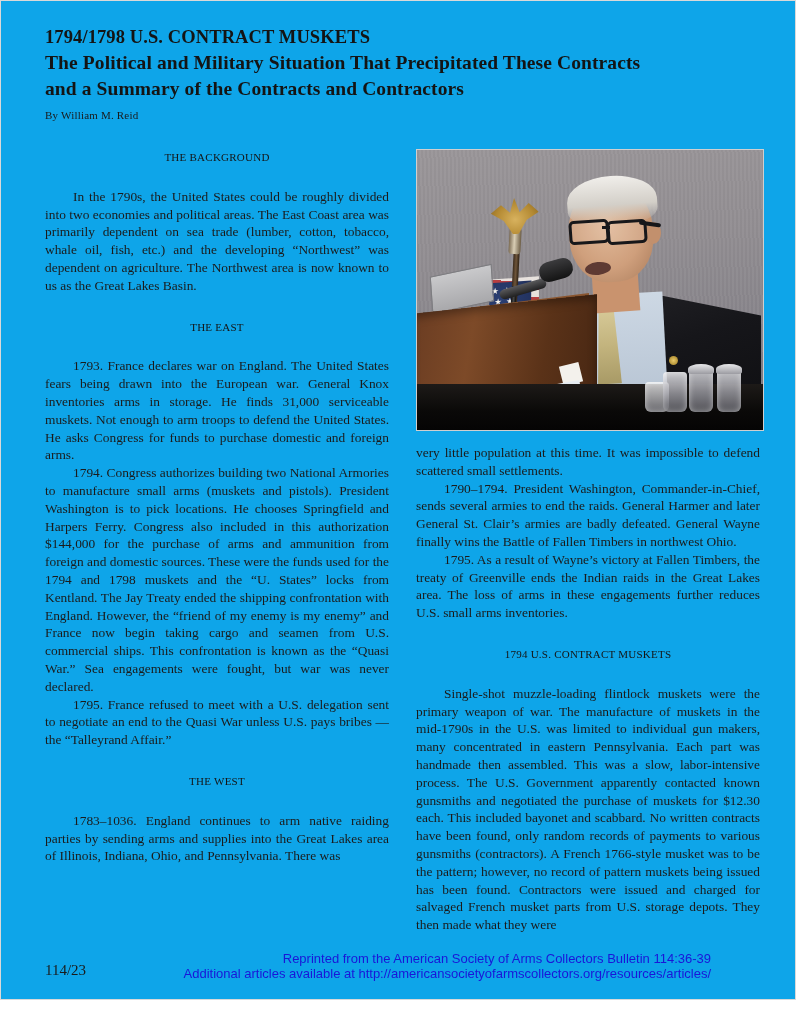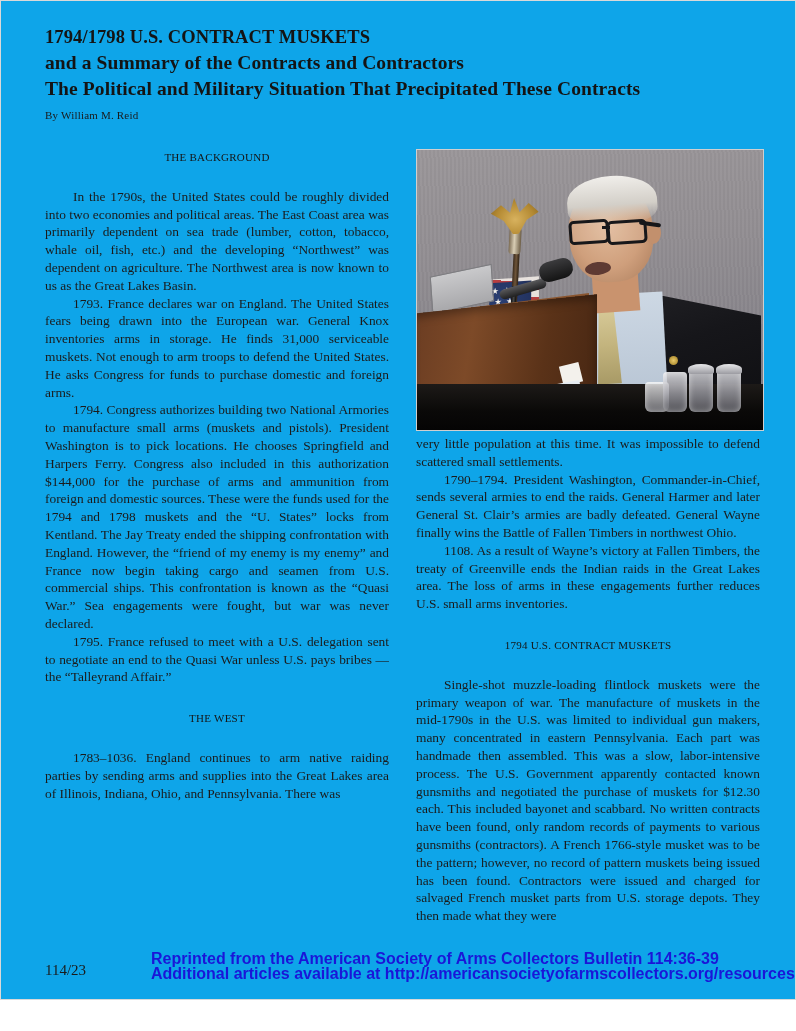--- a/index.html
+++ b/index.html
@@ -253,21 +253,21 @@
   
   .col {
     position: absolute;
     width: 344px;
     font-size: 13.4px;
     line-height: 17.8px;
     text-align: justify;
     color: #1b1b1b;
   }
   .col-left  { left: 44px;  top: 148px; }
-  .col-right { left: 415px; top: 434px; }
+  .col-right { left: 415px; top: 443px; }
 
   .section-head {
     text-align: center;
     font-size: 11px;
     letter-spacing: 0.25px;
     margin: 0 0 21px 0;
     color: #151515;
   }
   .section-head.spaced-top { margin-top: 24px; }
 
@@ -288,35 +288,35 @@
     color: #1a1a1a;
   }
   .reprint {
     position: absolute;
     left: 150px;
     bottom: 18px;
     width: 560px;
     text-align: right;
     color: #1a16d8;
     font-family: "Liberation Sans", "DejaVu Sans", sans-serif;
-    font-weight: bold;
-    font-size: 16px;
+    font-weight: normal;
+    font-size: 13px;
     line-height: 14.5px;
   }
   .reprint div { white-space: nowrap; }
 </style>
 </head>
 <body>
 
 <div id="page">
 
   <div class="title-block">
     <div class="title-line title-line-1">1794/1798 U.S. CONTRACT MUSKETS</div>
+    <div class="title-line title-line-2">The Political and Military Situation That Precipitated These Contracts</div>
     <div class="title-line title-line-3">and a Summary of the Contracts and Contractors</div>
-    <div class="title-line title-line-2">The Political and Military Situation That Precipitated These Contracts</div>
   </div>
 
   <div class="byline">By William M. Reid</div>
 
   <div class="photo-frame">
     <div class="photo-inner">
       <div class="ph-wall"></div>
       <div class="ph-flag"></div>
       <div class="ph-flag-union"></div>
       <div class="ph-pole"></div>
@@ -351,31 +351,32 @@
       <div class="ph-glass g2"></div>
       <div class="ph-glass g3"></div>
       <div class="ph-glass-lid l1"></div>
       <div class="ph-glass-lid l2"></div>
     </div>
   </div>
 
   <div class="col col-left">
     <div class="section-head">THE BACKGROUND</div>
     <p class="para">In the 1790s, the United States could be roughly divided into two economies and political areas. The East Coast area was primarily dependent on sea trade (lumber, cotton, tobacco, whale oil, fish, etc.) and the developing “Northwest” was dependent on agriculture. The Northwest area is now known to us as the Great Lakes Basin.</p>
+    <div class="section-head spaced-top">THE EAST</div>
     <p class="para">1793. France declares war on England. The United States fears being drawn into the European war. General Knox inventories arms in storage. He finds 31,000 serviceable muskets. Not enough to arm troops to defend the United States. He asks Congress for funds to purchase domestic and foreign arms.</p>
     <p class="para">1794. Congress authorizes building two National Armories to manufacture small arms (muskets and pistols). President Washington is to pick locations. He chooses Springfield and Harpers Ferry. Congress also included in this authorization $144,000 for the purchase of arms and ammunition from foreign and domestic sources. These were the funds used for the 1794 and 1798 muskets and the “U. States” locks from Kentland. The Jay Treaty ended the shipping confrontation with England. However, the “friend of my enemy is my enemy” and France now begin taking cargo and seamen from U.S. commercial ships. This confrontation is known as the “Quasi War.” Sea engagements were fought, but war was never declared.</p>
     <p class="para">1795. France refused to meet with a U.S. delegation sent to negotiate an end to the Quasi War unless U.S. pays bribes — the “Talleyrand Affair.”</p>
     <div class="section-head spaced-top">THE WEST</div>
     <p class="para">1783–1036. England continues to arm native raiding parties by sending arms and supplies into the Great Lakes area of Illinois, Indiana, Ohio, and Pennsylvania. There was</p>
   </div>
 
   <div class="col col-right">
     <p class="para" style="text-indent:0">very little population at this time. It was impossible to defend scattered small settlements.</p>
     <p class="para">1790–1794. President Washington, Commander-in-Chief, sends several armies to end the raids. General Harmer and later General St. Clair’s armies are badly defeated. General Wayne finally wins the Battle of Fallen Timbers in northwest Ohio.</p>
-    <p class="para">1108. As a result of Wayne’s victory at Fallen Timbers, the treaty of Greenville ends the Indian raids in the Great Lakes area. The loss of arms in these engagements further reduces U.S. small arms inventories.</p>
+    <p class="para">1795. As a result of Wayne’s victory at Fallen Timbers, the treaty of Greenville ends the Indian raids in the Great Lakes area. The loss of arms in these engagements further reduces U.S. small arms inventories.</p>
     <div class="section-head spaced-top">1794 U.S. CONTRACT MUSKETS</div>
     <p class="para">Single-shot muzzle-loading flintlock muskets were the primary weapon of war. The manufacture of muskets in the mid-1790s in the U.S. was limited to individual gun makers, many concentrated in eastern Pennsylvania. Each part was handmade then assembled. This was a slow, labor-intensive process. The U.S. Government apparently contacted known gunsmiths and negotiated the purchase of muskets for $12.30 each. This included bayonet and scabbard. No written contracts have been found, only random records of payments to various gunsmiths (contractors). A French 1766-style musket was to be the pattern; however, no record of pattern muskets being issued has been found. Contractors were issued and charged for salvaged French musket parts from U.S. storage depots. They then made what they were</p>
   </div>
 
   <div class="folio">114/23</div>
   <div class="reprint">
     <div>Reprinted from the American Society of Arms Collectors Bulletin 114:36-39</div>
     <div>Additional articles available at http://americansocietyofarmscollectors.org/resources/articles/</div>
   </div>
 

